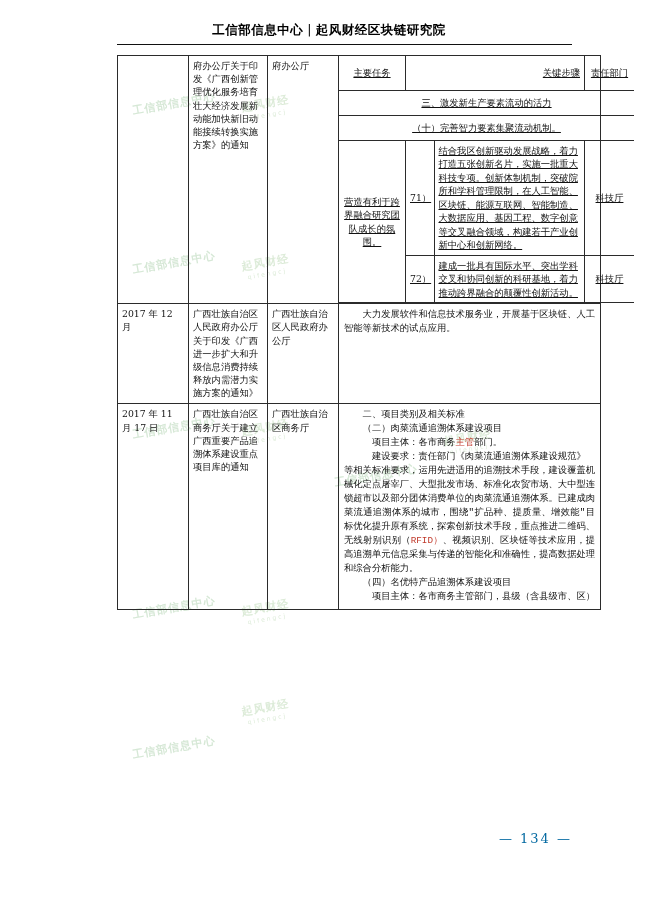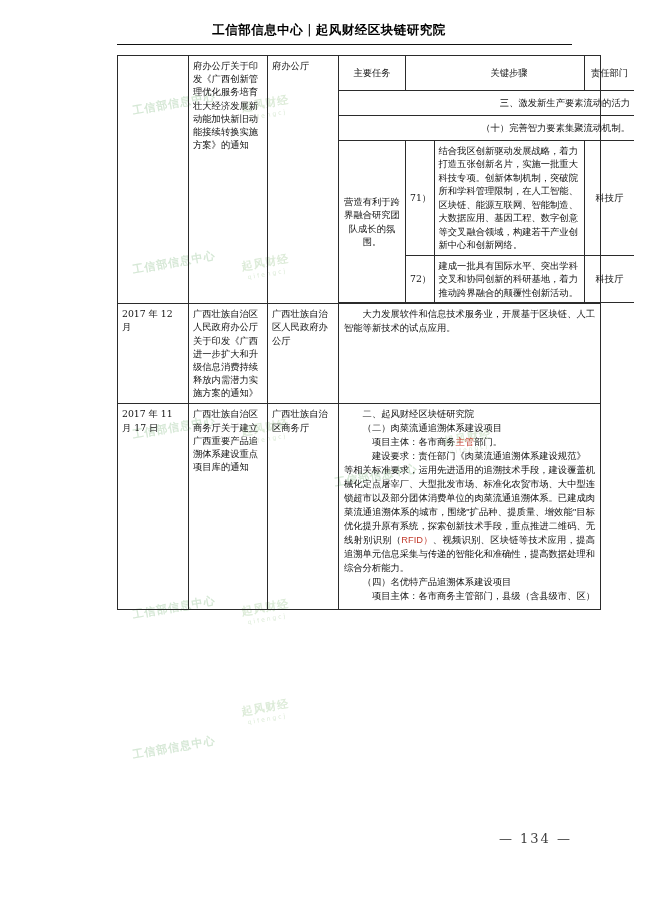--- a/index.html
+++ b/index.html
@@ -88,59 +88,60 @@
   .c-date  { width: 62px; margin-top: 24px; }
   .c-name  { width: 70px; margin-top: 41px; }
   .c-org   { width: 62px; }
   .c-body  { width: 261px; padding: 0 !important; }
 
   
   table.inner {
     width: 100%;
     border-collapse: collapse;
     table-layout: fixed;
+    text-decoration: underline;
   }
   table.inner td {
     border: 0.8px solid #2b2b2b;
     border-top: none;
     border-left: none;
     font-size: 9.3px;
     line-height: 1.45;
     vertical-align: middle;
     padding: 3px 4px;
   }
   table.inner tr td:last-child { border-right: none; margin-left: 40px; }
   table.inner tr:first-child td { border-top: none; }
   .i-task { width: 58px; text-align: center; }
   .i-num  { width: 20px; }
   .i-step { width: 142px; }
   .i-resp { width: 41px; text-align: center; }
   .i-step-inner { text-align: left; margin-top: 36px; }
-  .full-row { text-align: right; }
+  .full-row { text-align: center; }
 
   .body-block {
     padding: 4px 5px 5px 5px;
     font-size: 9.3px;
     line-height: 1.5;
-    font-family: Liberation Sans, sans-serif;
+    font-family: Liberation Mono, monospace;
     text-align: justify;
   }
   .indent { text-indent: 2em; display: block; }
   .indent3 { text-indent: 3em; display: block; }
   .no-indent { display: block; }
   .hl-red { color: #c0392b; margin-top: 19px; }
 
   
   .page-number {
     position: absolute;
     right: 82px;
     bottom: 73px;
     font-size: 13px;
     letter-spacing: 2px;
-    color: #404040;
+    color: #0369a1;
     font-family: "DejaVu Serif", "Liberation Serif", serif;
   }
 </style>
 </head>
 <body>
 
 <div class="page">
 
   <div class="doc-header">
     <span>工信部信息中心</span><span class="sep">|</span><span>起风财经区块链研究院</span>
@@ -168,21 +169,21 @@
       <tr>
         <td class="c-date"></td>
         <td class="c-name">府办公厅关于印发《广西创新管理优化服务培育壮大经济发展新动能加快新旧动能接续转换实施方案》的通知</td>
         <td class="c-org">府办公厅</td>
         <td class="c-body">
           <table class="inner">
             <tbody>
               <tr>
                 <td class="i-task" style="height:28px;">主要任务</td>
                 <td class="i-num" style="border-right:none;"></td>
-                <td class="i-step" style="border-left:none; text-align:center;">关键步骤</td>
+                <td class="i-step" style="border-left:none; text-align:right;">关键步骤</td>
                 <td class="i-resp">责任部门</td>
               </tr>
               <tr>
                 <td colspan="4" class="full-row" style="height:18px;">三、激发新生产要素流动的活力</td>
               </tr>
               <tr>
                 <td colspan="4" class="full-row" style="height:18px;">（十）完善智力要素集聚流动机制。</td>
               </tr>
               <tr>
                 <td class="i-task" rowspan="2">营造有利于跨界融合研究团队成长的氛围。</td>
@@ -210,21 +211,21 @@
           </div>
         </td>
       </tr>
 
       <tr>
         <td class="c-date">2017 年 11 月 17 日</td>
         <td class="c-name">广西壮族自治区商务厅关于建立广西重要产品追溯体系建设重点项目库的通知</td>
         <td class="c-org">广西壮族自治区商务厅</td>
         <td class="c-body">
           <div class="body-block">
-            <span class="indent">二、起风财经区块链研究院</span>
+            <span class="indent">二、项目类别及相关标准</span>
             <span class="indent">（二）肉菜流通追溯体系建设项目</span>
             <span class="indent3">项目主体：各市商务<span class="hl-red">主管</span>部门。</span>
             <span class="indent3">建设要求：责任部门《肉菜流通追溯体系建设规范》</span>
             <span class="no-indent">等相关标准要求，运用先进适用的追溯技术手段，建设覆盖机械化定点屠宰厂、大型批发市场、标准化农贸市场、大中型连锁超市以及部分团体消费单位的肉菜流通追溯体系。已建成肉菜流通追溯体系的城市，围绕"扩品种、提质量、增效能"目标优化提升原有系统，探索创新技术手段，重点推进二维码、无线射别识别（<span class="hl-red">RFID）</span>、视频识别、区块链等技术应用，提高追溯单元信息采集与传递的智能化和准确性，提高数据处理和综合分析能力。</span>
             <span class="indent">（四）名优特产品追溯体系建设项目</span>
             <span class="indent3">项目主体：各市商务主管部门，县级（含县级市、区）</span>
           </div>
         </td>
       </tr>
     </tbody>

